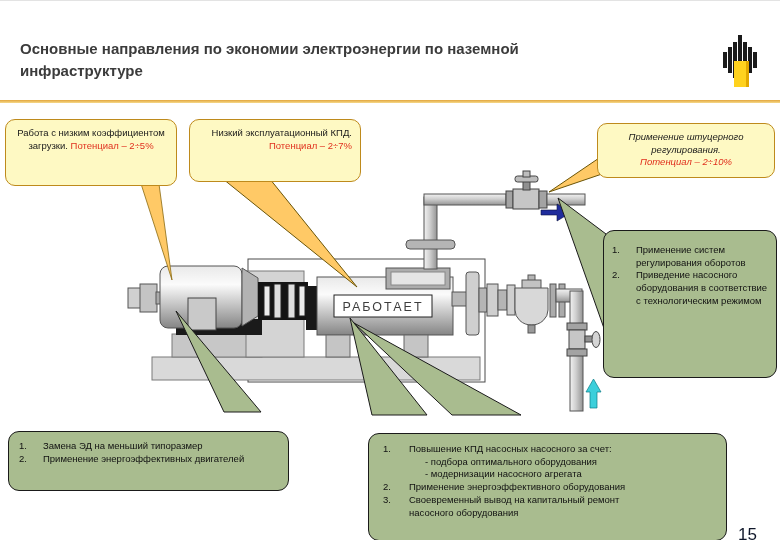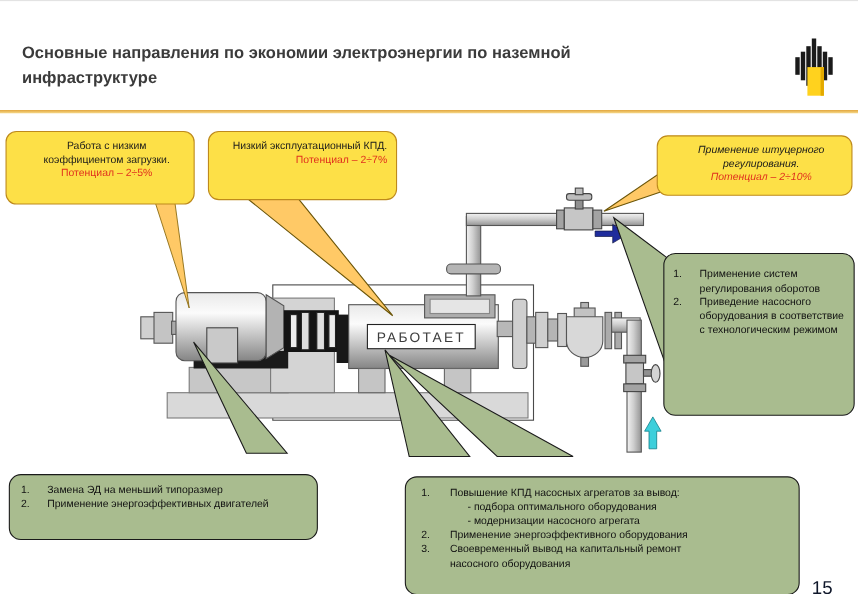--- a/index.html
+++ b/index.html
@@ -17,23 +17,23 @@
     background:linear-gradient(#e2a63d,#f6d98a);}
   
   #logo{left:716px;top:10px;width:48px;height:54px;}
   .bars{position:absolute;left:0;top:0;width:48px;height:54px;display:flex;
     justify-content:center;align-items:center;gap:1px;}
   .bar{width:4px;background:#1a1a1a;}
   #logo-yellow{position:absolute;left:18px;top:28px;width:12px;height:26px;
     background:#ffd21e;border-right:3px solid #e3a900;}
   
   .ycall{
-    background:#fde047;border:1.4px solid #BE8A1C;border-radius:10px;
+    background:#fef9c3;border:1.4px solid #BE8A1C;border-radius:10px;
     font-size:9.5px;line-height:1.32;text-align:center;color:#1a1a1a;
-    padding:7px 8px 0 20px;box-sizing:border-box;
+    padding:7px 8px 0 8px;box-sizing:border-box;
   }
   .pot{color:#E0301E;}
   #ycall-1{left:5px;top:96px;width:172px;height:67px;}
   #ycall-2{left:189px;top:96px;width:172px;height:63px;text-align:right;}
   #ycall-3{left:597px;top:100px;width:178px;height:55px;font-style:italic;}
   
   .gcall{
     background:#A9BC8F;border:1px solid #1a1a1a;border-radius:11px;
     font-size:9.5px;line-height:1.34;color:#111;box-sizing:border-box;
   }
@@ -209,21 +209,21 @@
     <div class="gitem">
       <span class="gnum">2.</span>
       <span class="gtext">Применение энергоэффективных двигателей</span>
     </div>
   </div>
 
   <div class="abs gcall" id="gcall-bm">
     <div class="gitem">
       <span class="gnum">1.</span>
       <span class="gtext">
-        <span>Повышение КПД насосных агрегатов за вывод:</span><br>
+        <span>Повышение КПД насосных насосного за счет:</span><br>
         <span class="gsub">- подбора оптимального оборудования</span><br>
         <span class="gsub">- модернизации насосного агрегата</span>
       </span>
     </div>
     <div class="gitem">
       <span class="gnum">2.</span>
       <span class="gtext">Применение энергоэффективного оборудования</span>
     </div>
     <div class="gitem">
       <span class="gnum">3.</span>

